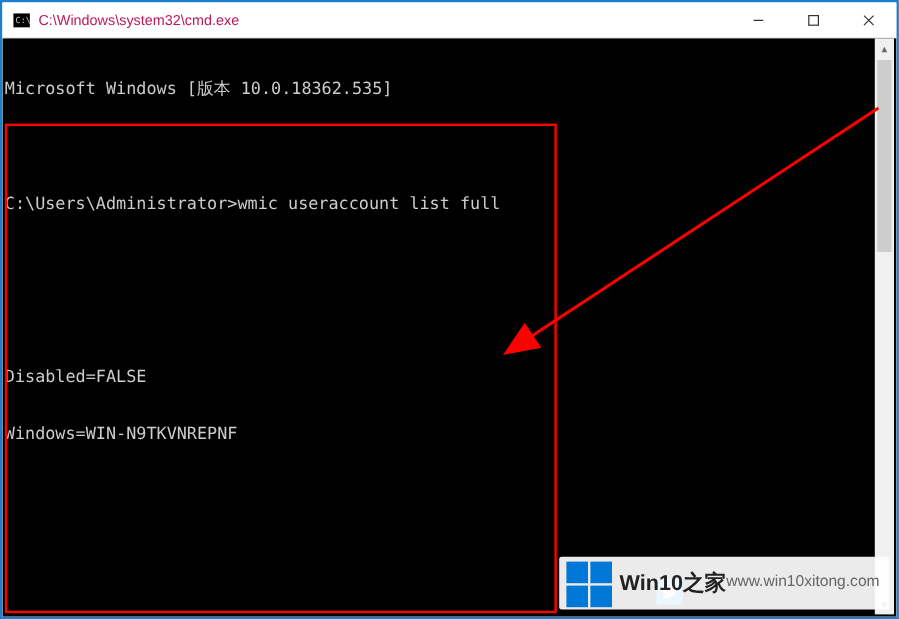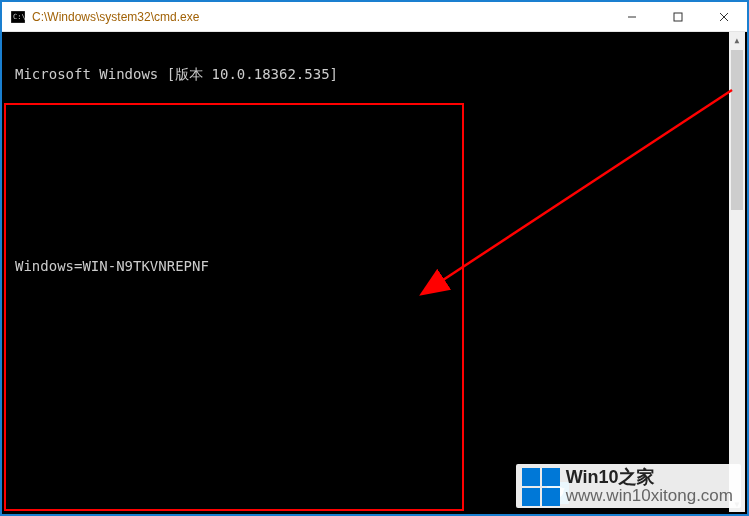--- a/index.html
+++ b/index.html
@@ -30,21 +30,21 @@
     .titlebar-icon {
       width: 16px;
       height: 16px;
       margin-right: 6px;
       display: flex;
       align-items: center;
       justify-content: center;
     }
     .titlebar-title {
       font-size: 12px;
-      color: #a16207;
+      color: #be185d;
       flex: 1;
       font-family: Arial, sans-serif;
     }
     .titlebar-ctrls {
       display: flex;
       height: 100%;
     }
     .titlebar-btn {
       width: 46px;
       height: 100%;
@@ -55,21 +55,21 @@
       font-size: 10px;
     }
     .titlebar-btn svg { stroke: #333; stroke-width: 1; fill: none; }
     .terminal {
       flex: 1;
       background: #000;
       color: #ccc;
       font-family: "SimSun", "NSimSun", Consolas, monospace;
       font-size: 14px;
       line-height: 16px;
-      padding: 2px 0 0 13px;
+      padding: 2px 0 0 2px;
       white-space: pre;
       overflow: hidden;
       position: relative;
     }
     .terminal-line { white-space: pre; }
     .highlight-box {
       position: absolute;
       border: 2px solid #ff0000;
       left: 2px;
       top: 101px;
@@ -127,30 +127,30 @@
     }
     .watermark-logo {
       width: 38px;
       height: 38px;
       display: grid;
       grid-template-columns: 1fr 1fr;
       grid-template-rows: 1fr 1fr;
       gap: 2px;
     }
     .watermark-logo div { background: #0078d7; }
-    .watermark-text { display: flex; flex-direction: column; line-height: 1.1; }
+    .watermark-text { display: flex; line-height: 1.1; }
     .watermark-brand {
       font-family: "Microsoft YaHei", Arial, sans-serif;
       font-weight: bold;
       font-size: 18px;
       color: #222;
     }
     .watermark-url {
       font-family: Arial, sans-serif;
-      font-size: 17px;
+      font-size: 13px;
       color: #666;
     }
     .bird-badge {
       position: absolute;
       right: 178px;
       bottom: 10px;
       width: 22px;
       height: 22px;
       background: #0099e5;
       border-radius: 1px;
@@ -188,22 +188,24 @@
             <line x1="1" y1="1" x2="9" y2="9"></line>
             <line x1="9" y1="1" x2="1" y2="9"></line>
           </svg>
       </div>
     </div>
   </div>
 
   <div class="terminal">
     <div class="terminal-line">Microsoft Windows [版本 10.0.18362.535]</div>
     <div class="terminal-line"> </div>
+    <div class="terminal-line"><span>C:\Users\Administrator&gt;</span><span>wmic useraccount list full</span></div>
     <div class="terminal-line"> </div>
     <div class="terminal-line"> </div>
+    <div class="terminal-line">Disabled=FALSE</div>
     <div class="terminal-line">Windows=WIN-N9TKVNREPNF</div>
     
     
     
     
     
     
     
     
     

